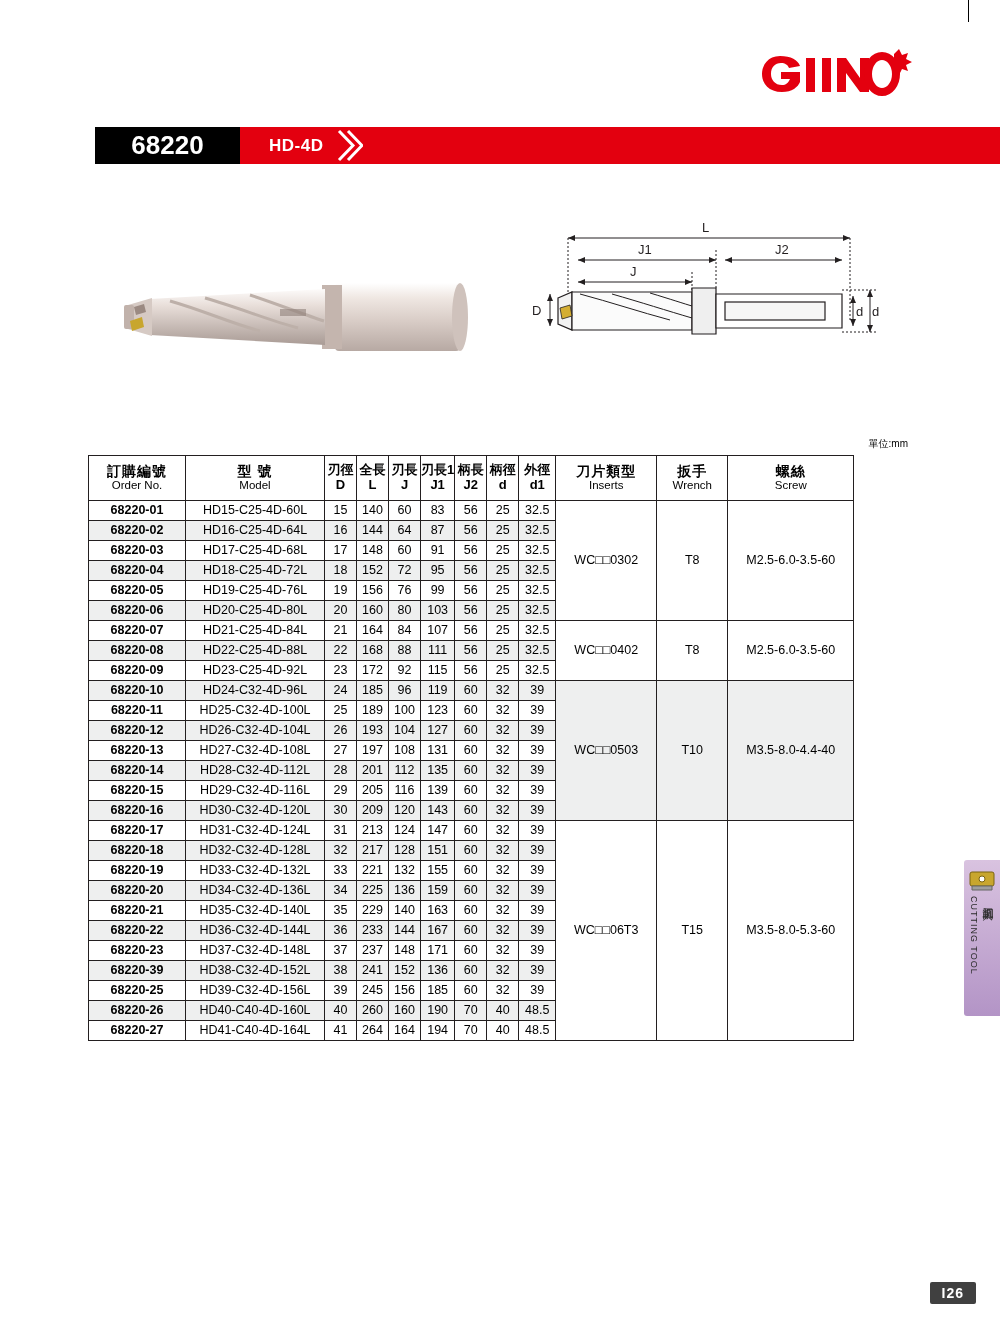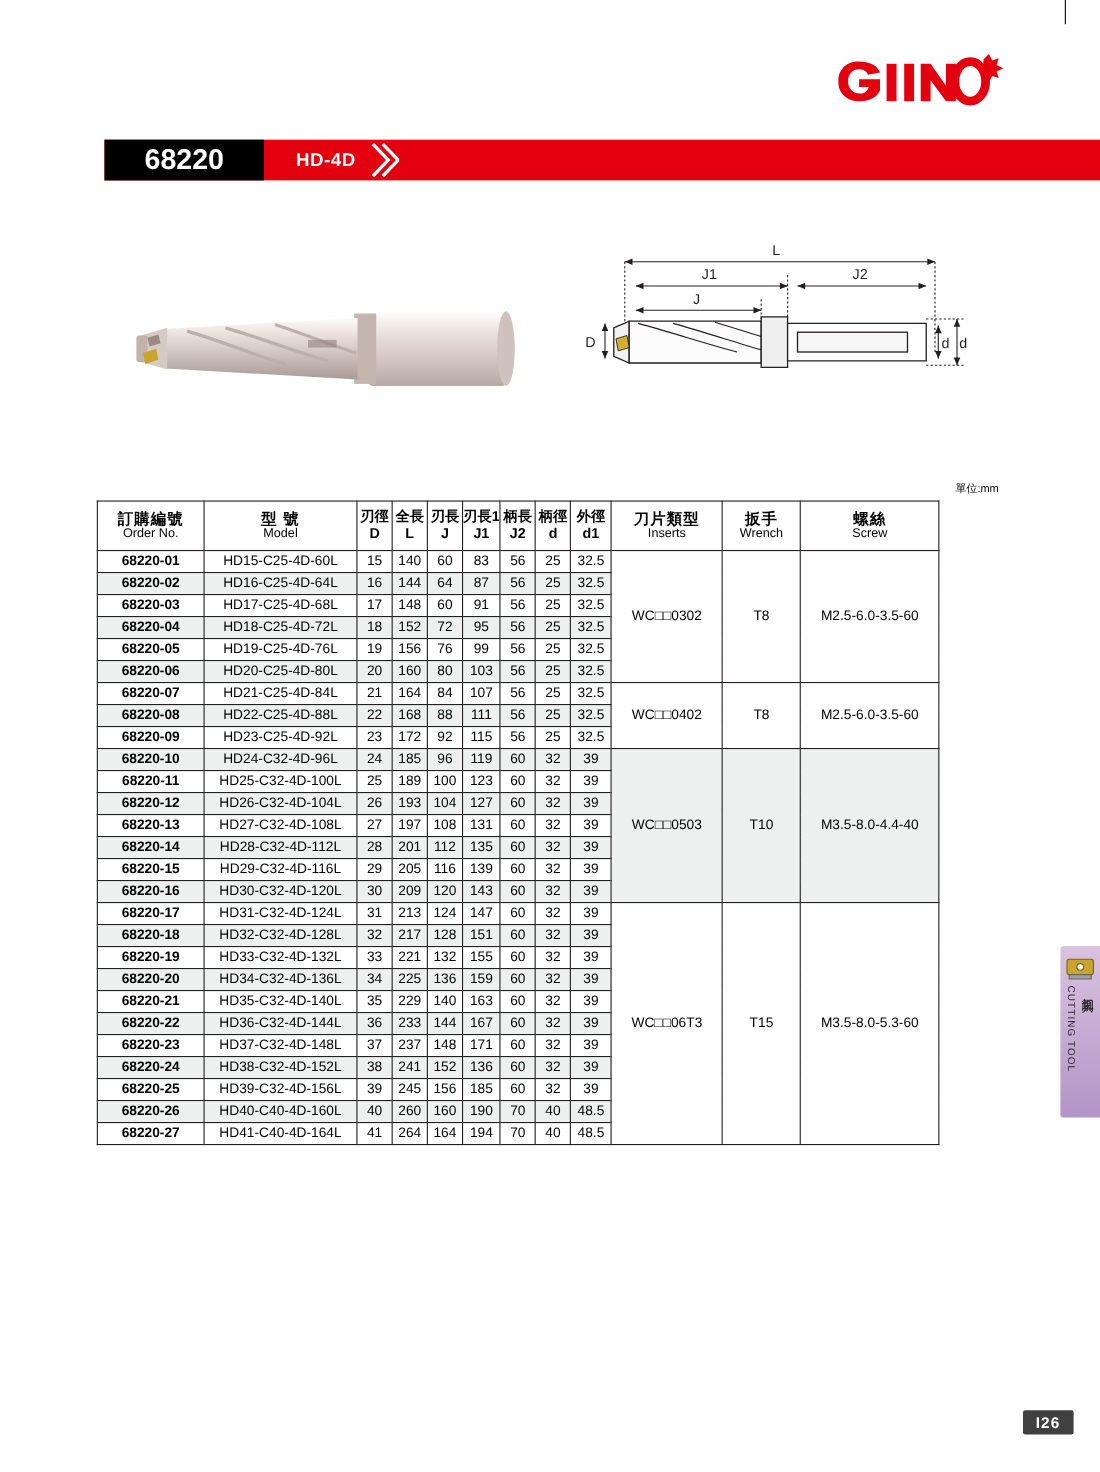--- a/index.html
+++ b/index.html
@@ -568,21 +568,21 @@
           <td class="c-model">HD37-C32-4D-148L</td>
           <td class="c-num">37</td>
           <td class="c-num">237</td>
           <td class="c-num">148</td>
           <td class="c-num">171</td>
           <td class="c-num">60</td>
           <td class="c-num">32</td>
           <td class="c-num-w">39</td>
         </tr>
         <tr class="alt">
-          <td class="c-order">68220-24</td>
+          <td class="c-order">68220-39</td>
           <td class="c-model">HD38-C32-4D-152L</td>
           <td class="c-num">38</td>
           <td class="c-num">241</td>
           <td class="c-num">152</td>
           <td class="c-num">136</td>
           <td class="c-num">60</td>
           <td class="c-num">32</td>
           <td class="c-num-w">39</td>
         </tr>
         <tr>

